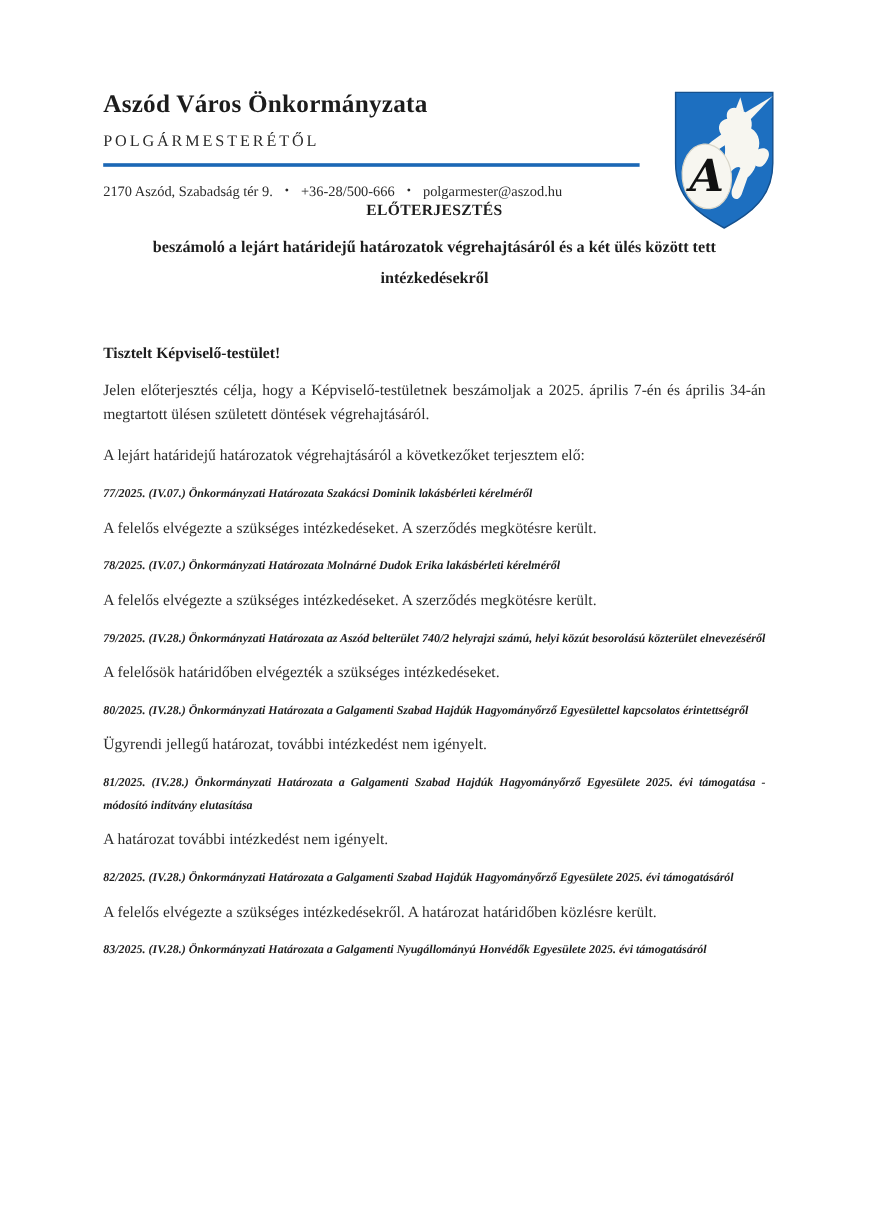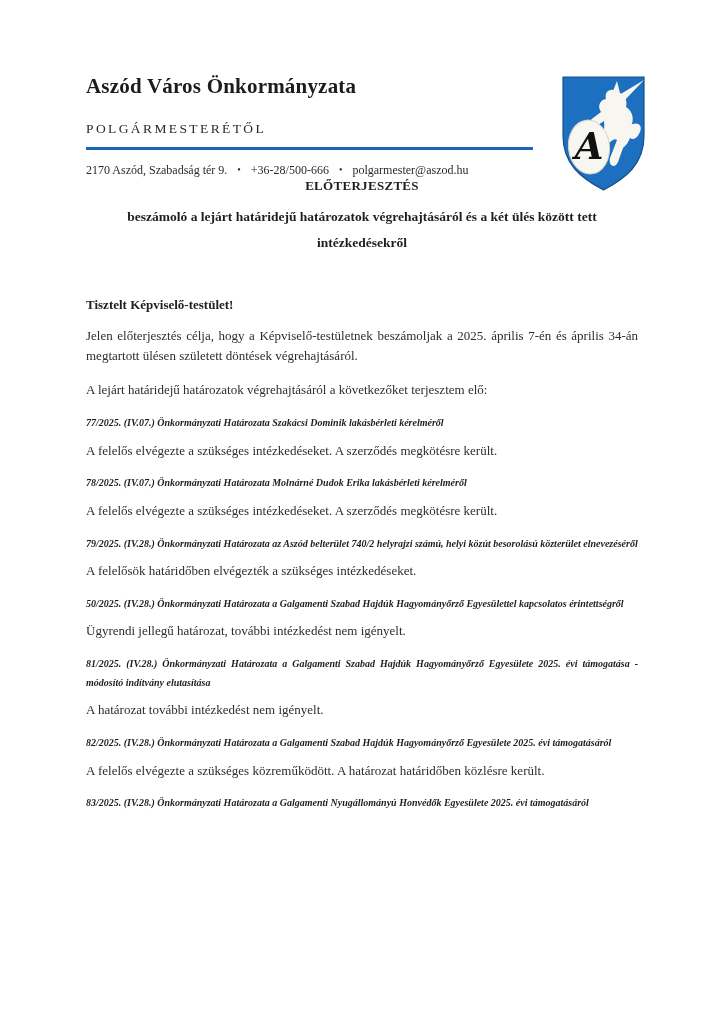--- a/index.html
+++ b/index.html
@@ -25,21 +25,21 @@
 
   
   .header{position:relative;}
   .org-name{
     font-size:21px;
     font-weight:bold;
     color:#1c1c1c;
     letter-spacing:0.2px;
   }
   .org-subtitle{
-    margin-top:22px;
+    margin-top:11px;
     font-size:13.5px;
     letter-spacing:2.4px;
     color:#2a2a2a;
   }
   .header-rule{
     margin-top:10px;
     width:447px;
     height:3px;
     background:var(--accent);
   }
@@ -191,30 +191,30 @@
     </div>
     <div>
       <p class="res-heading">78/2025. (IV.07.) Önkormányzati Határozata Molnárné Dudok Erika lakásbérleti kérelméről</p>
       <p class="res-status">A felelős elvégezte a szükséges intézkedéseket. A szerződés megkötésre került.</p>
     </div>
     <div>
       <p class="res-heading">79/2025. (IV.28.) Önkormányzati Határozata az Aszód belterület 740/2 helyrajzi számú, helyi közút besorolású közterület elnevezéséről</p>
       <p class="res-status">A felelősök határidőben elvégezték a szükséges intézkedéseket.</p>
     </div>
     <div>
-      <p class="res-heading">50/2025. (IV.28.) Önkormányzati Határozata a Galgamenti Szabad Hajdúk Hagyományőrző Egyesülettel kapcsolatos érintettségről</p>
+      <p class="res-heading">80/2025. (IV.28.) Önkormányzati Határozata a Galgamenti Szabad Hajdúk Hagyományőrző Egyesülettel kapcsolatos érintettségről</p>
       <p class="res-status">Ügyrendi jellegű határozat, további intézkedést nem igényelt.</p>
     </div>
     <div>
       <p class="res-heading">81/2025. (IV.28.) Önkormányzati Határozata a Galgamenti Szabad Hajdúk Hagyományőrző Egyesülete 2025. évi támogatása - módosító indítvány elutasítása</p>
       <p class="res-status">A határozat további intézkedést nem igényelt.</p>
     </div>
     <div>
       <p class="res-heading">82/2025. (IV.28.) Önkormányzati Határozata a Galgamenti Szabad Hajdúk Hagyományőrző Egyesülete 2025. évi támogatásáról</p>
-      <p class="res-status">A felelős elvégezte a szükséges közreműködött. A határozat határidőben közlésre került.</p>
+      <p class="res-status">A felelős elvégezte a szükséges intézkedésekről. A határozat határidőben közlésre került.</p>
     </div>
     <div>
       <p class="res-heading">83/2025. (IV.28.) Önkormányzati Határozata a Galgamenti Nyugállományú Honvédők Egyesülete 2025. évi támogatásáról</p>
 
     </div>
   </div>
 
   <div class="page-number">1</div>
 
 </div>

